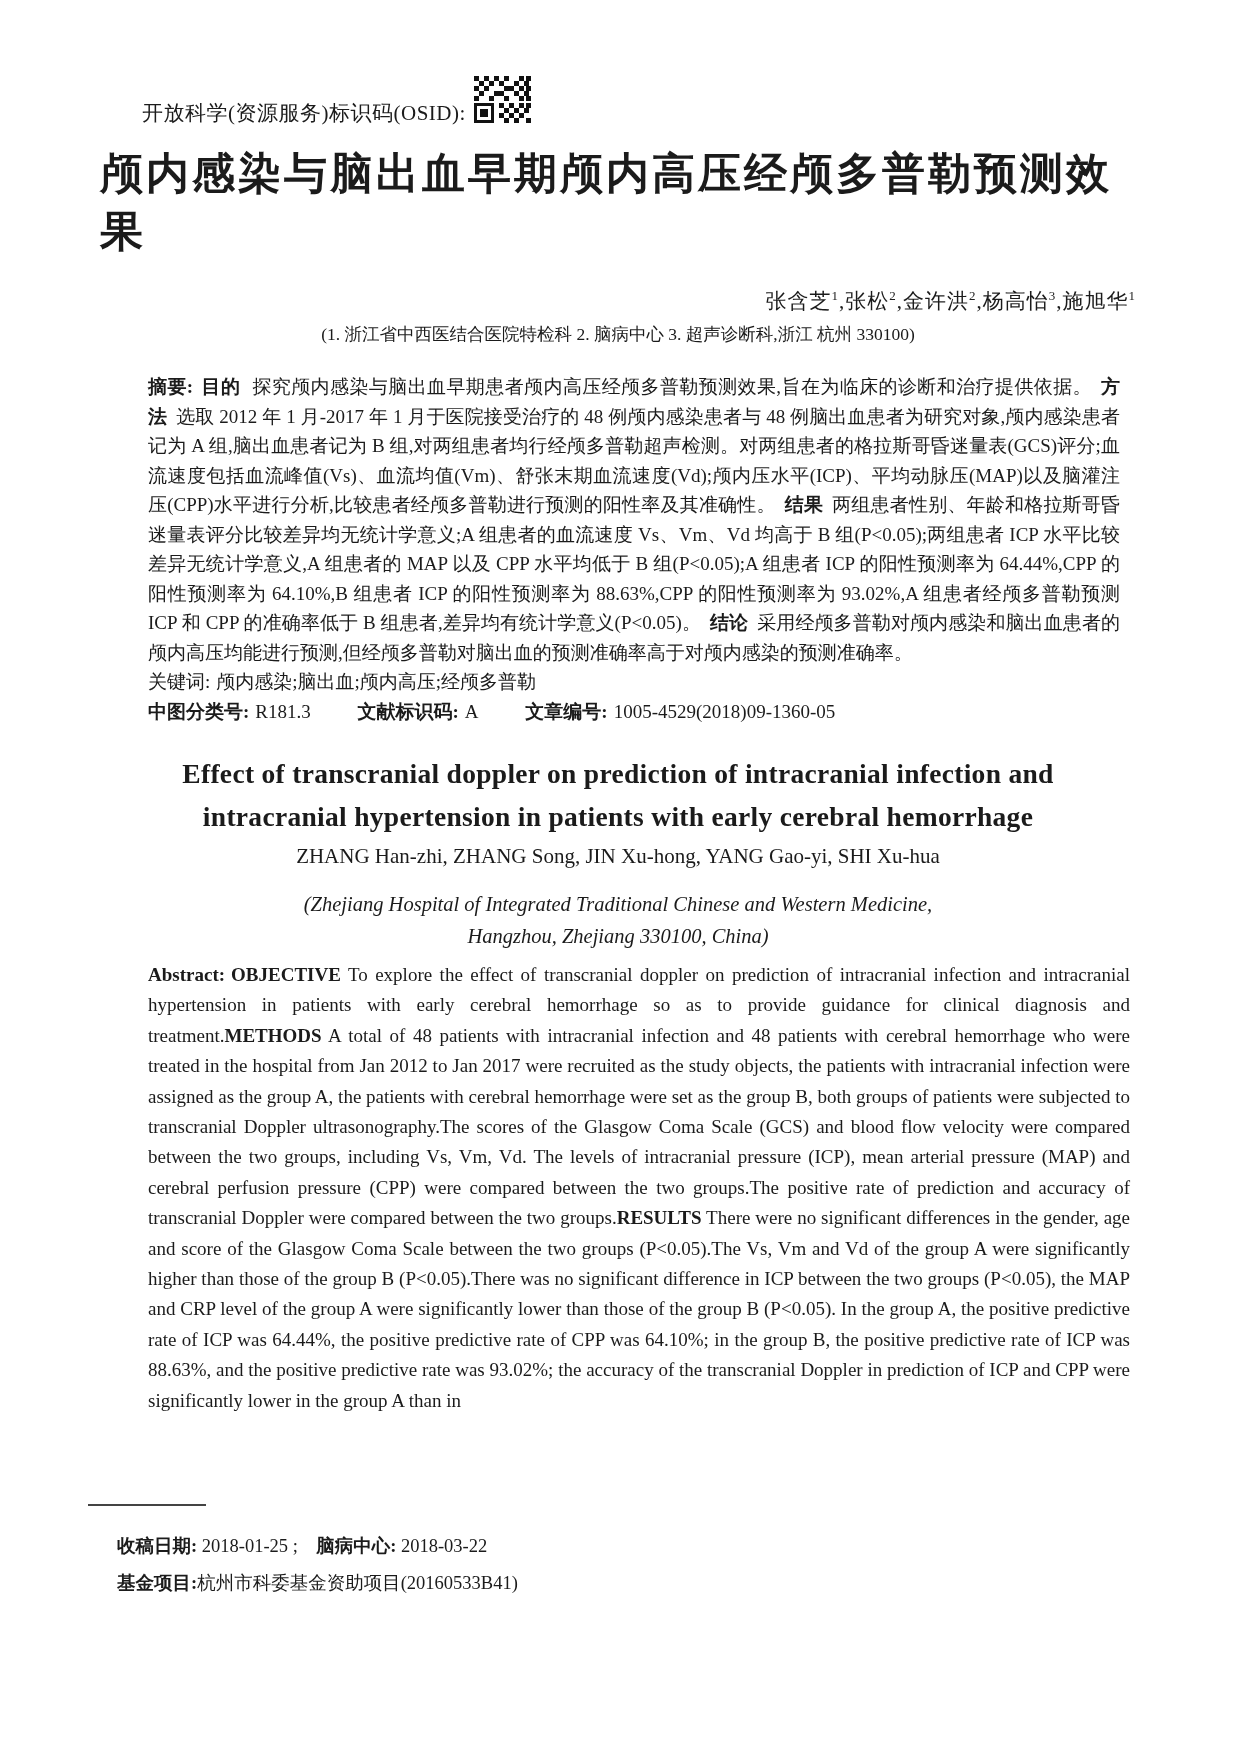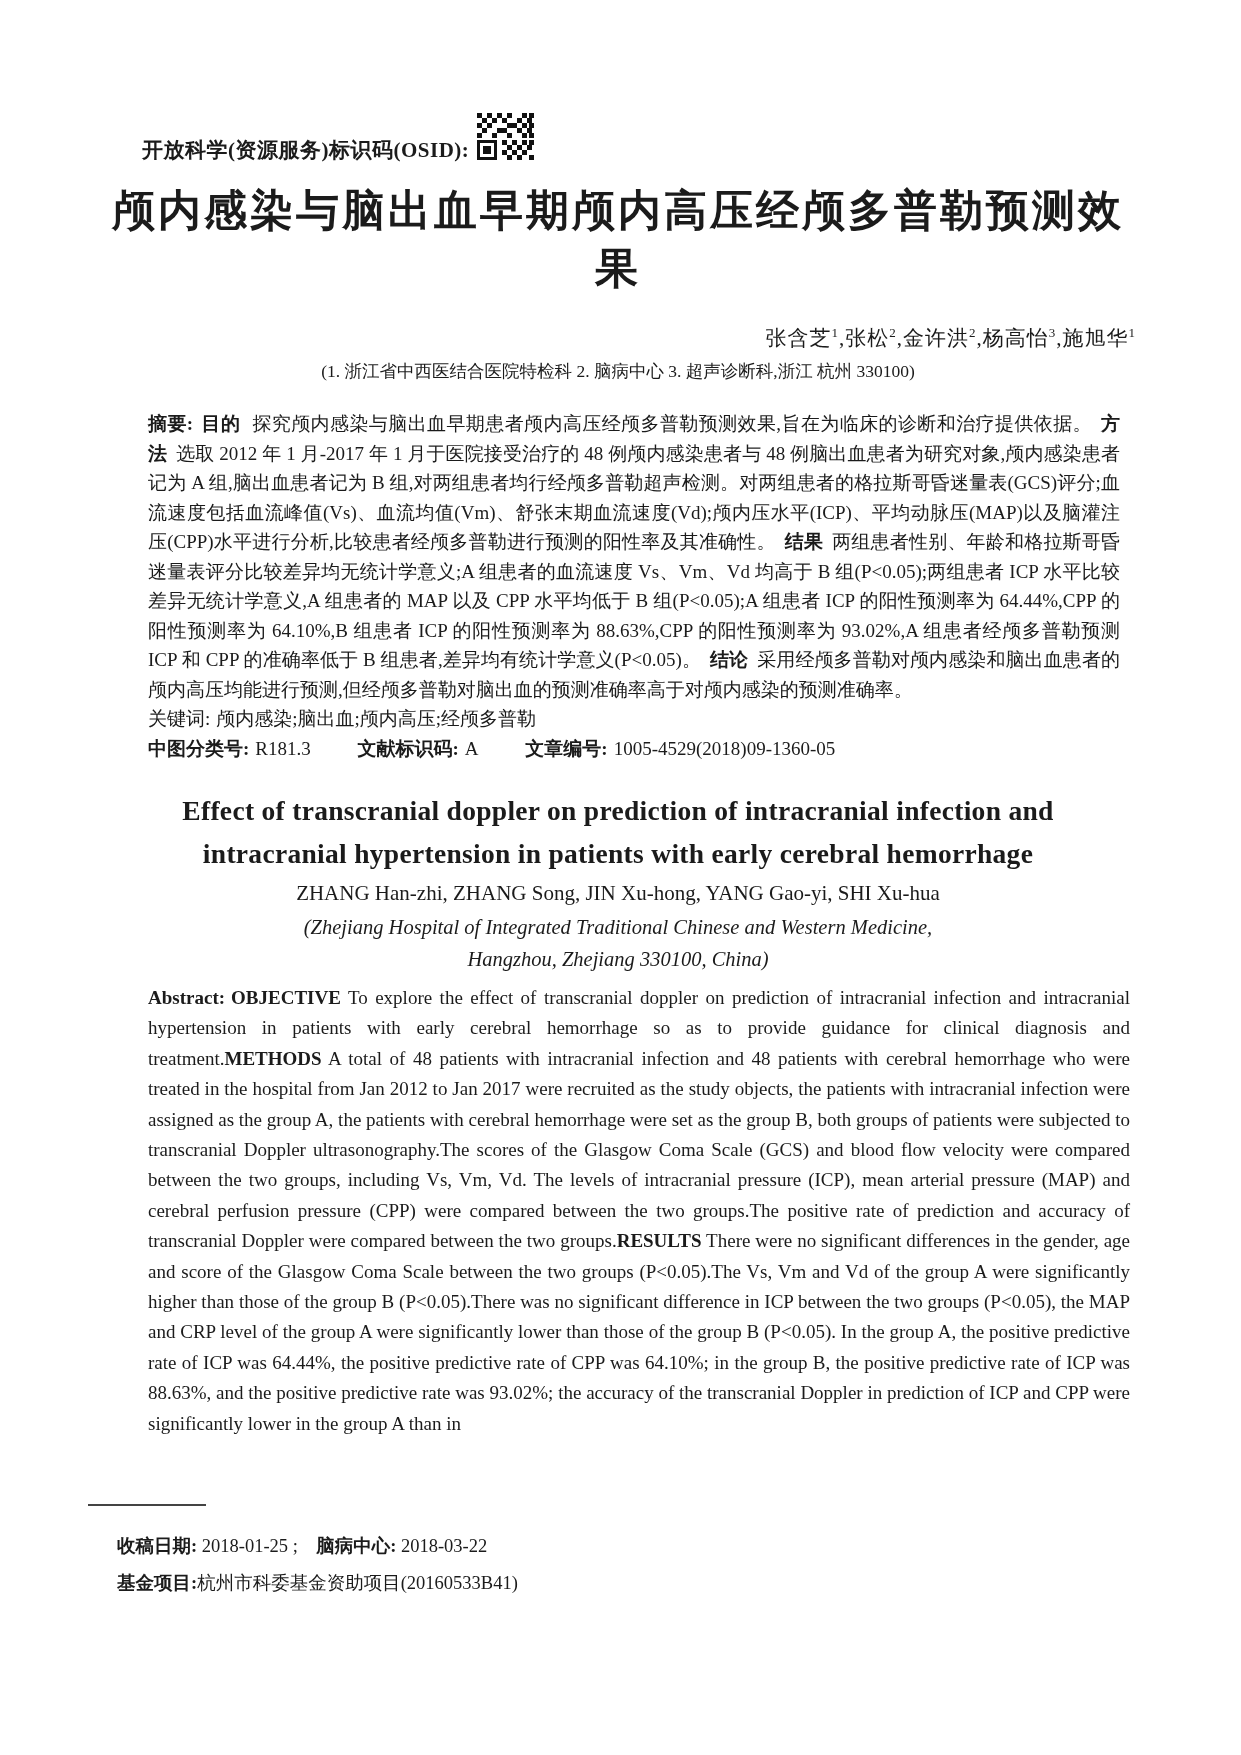--- a/index.html
+++ b/index.html
@@ -4,43 +4,43 @@
 <style>
   * { margin:0; padding:0; box-sizing:border-box; }
   body { background:#e8e8e8; }
   .page {
     width:1241px; height:1755px; margin:0 auto; background:#ffffff;
     position:relative; overflow:hidden; color:#1b1b1b;
     font-family:"Liberation Serif","DejaVu Serif",serif;
   }
   .content { padding:0 105px 0 100px; }
 
-  .osid-row { padding-top:113px; margin-left:42px; display:flex; align-items:flex-end; font-size:21px; letter-spacing:0.5px;font-weight:bold; }
+  .osid-row { padding-top:76px; margin-left:42px; display:flex; align-items:flex-end; font-size:21px; letter-spacing:0.5px; }
   .osid-row .qr { margin-left:8px; margin-bottom:-2px; }
 
-  .title-cn { margin-top:18px; text-align:center; font-size:43px; font-weight:bold; letter-spacing:3px; }
+  .title-cn { margin-top:18px; font-size:43px; font-weight:bold; letter-spacing:3px; }
 
   .authors-cn { margin-top:26px; text-align:right; font-size:21px; letter-spacing:1px; }
   .authors-cn sup { font-size:13px; }
 
   .affil-cn { margin-top:7px; text-align:center; font-size:17.5px; }
 
   .abs-cn { margin:26px 16px 0 48px; width:972px; font-size:19px; line-height:29.5px; text-align:justify; }
   .b { font-weight:bold; }
   .cn-lbl { font-weight:bold; margin:0 9px; }
   .abs-lbl { font-weight:bold; margin-right:8px; }
 
   .kw-line, .class-line { margin-left:48px; font-size:19px; line-height:29.5px; }
   .class-group { margin-right:42px; }
   .class-group .lab { font-weight:bold; margin-right:6px; }
   .kw-line .lab { font-weight:normal; margin-right:6px; }
 
   .title-en { margin-top:26px; text-align:center; font-weight:bold; font-size:27.5px; line-height:43px; letter-spacing:0.3px; }
   .authors-en { margin-top:6px; text-align:center; font-size:21px; }
-  .affil-en { margin-top:5px; text-align:center; font-style:italic; font-size:20.5px; line-height:32px; }
+  .affil-en { margin-top:19px; text-align:center; font-style:italic; font-size:20.5px; line-height:32px; }
 
   .abs-en { margin:8px 0 0 48px; width:982px; font-size:19px; line-height:30.4px; text-align:justify; }
 
   .footnote { position:absolute; left:88px; top:1504px; font-size:18.5px; }
   .footnote .rule { width:118px; border-top:2px solid #444; margin-bottom:22px; }
   .footnote .fline { margin-left:20px; line-height:37px; }
   .footnote .lab { font-weight:bold;padding-left:9px; }
 </style>
 </head>
 <body>

